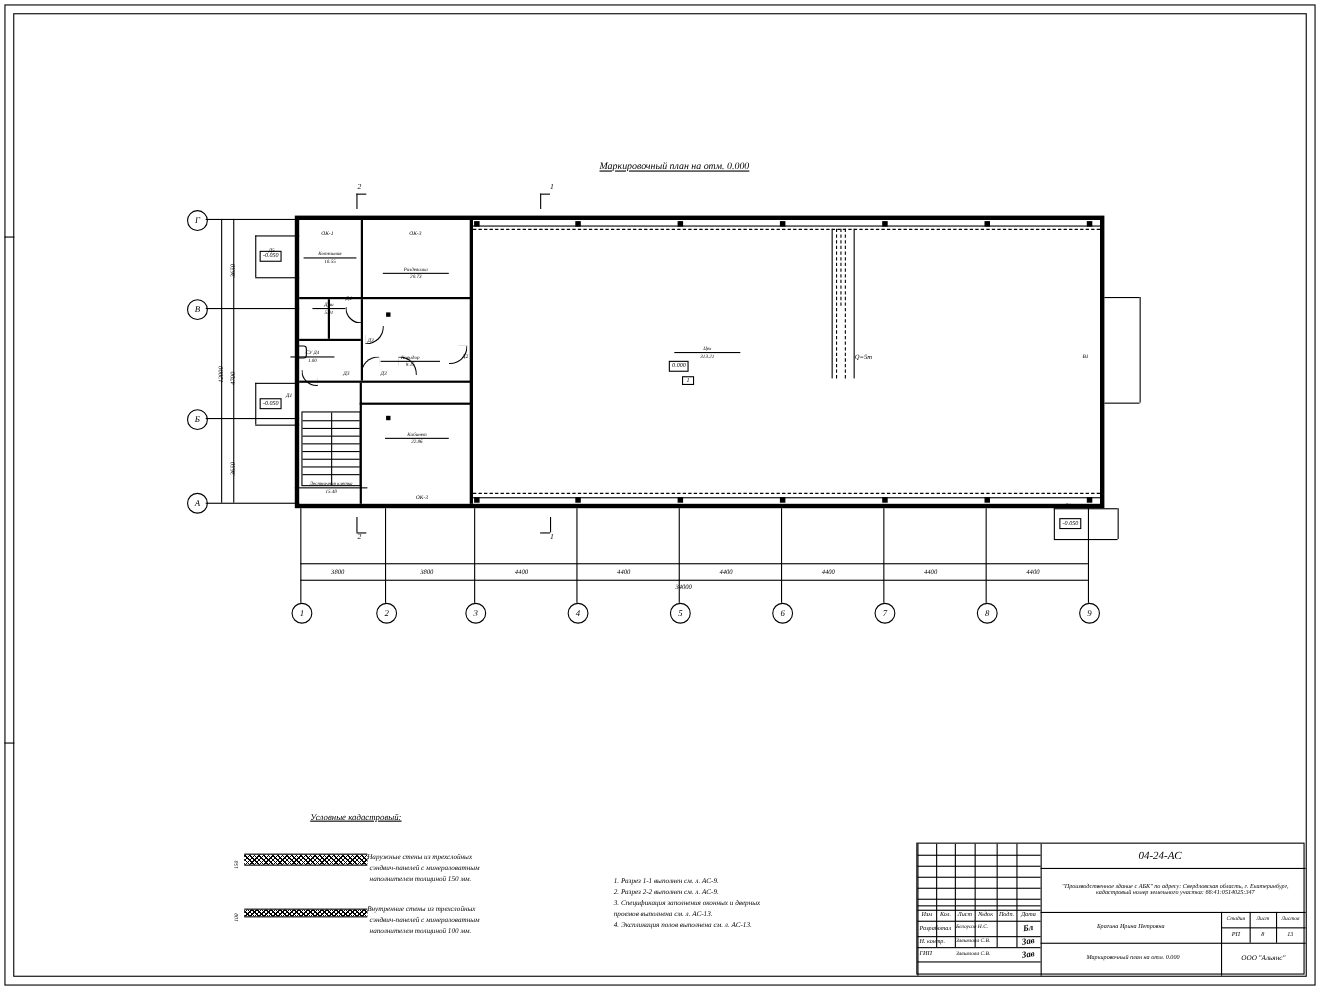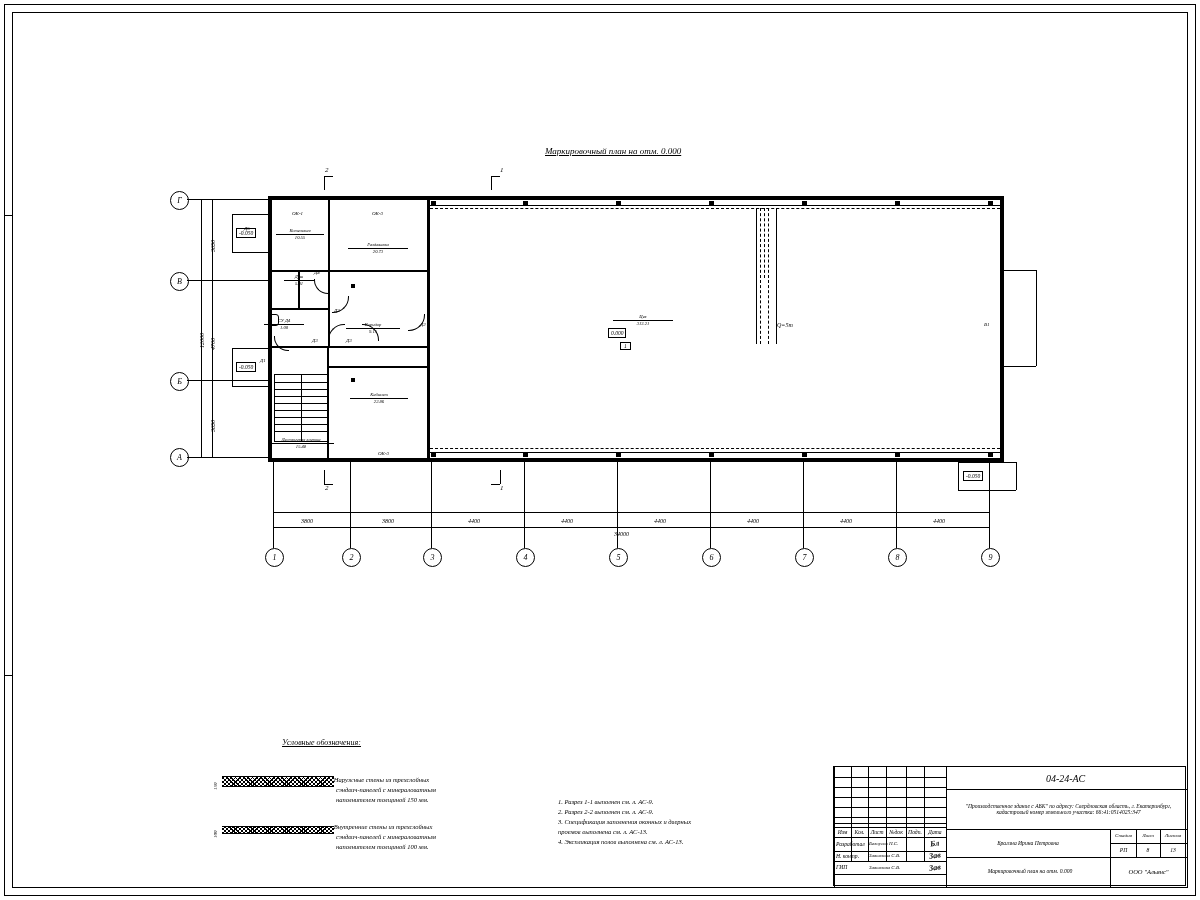--- a/index.html
+++ b/index.html
@@ -271,21 +271,21 @@
   <div class="secmark" style="left:500px;top:166px;font-style:italic;">1</div>
 
   <div class="axlinev" style="left:324px;top:470px;height:14px;"></div>
   <div class="axline" style="left:324px;top:484px;width:9px;"></div>
   <div class="secmark" style="left:325px;top:484px;font-style:italic;">2</div>
 
   <div class="axlinev" style="left:500px;top:470px;height:14px;"></div>
   <div class="axline" style="left:491px;top:484px;width:9px;"></div>
   <div class="secmark" style="left:500px;top:484px;font-style:italic;">1</div>
 
-  <div class="legend-title">Условные обозначения:</div>
+  <div class="legend-title">Условные кадастровый:</div>
 
   <div class="leg-sw" style="left:222px;top:776px;width:112px;height:9px;"></div>
   <div class="leg-dim" style="left:213px;top:790px;">150</div>
   <div class="leg-txt" style="left:330px;top:775px;">
     <div>- Наружные стены из трехслойных</div>
     <div style="padding-left:6px;">сэндвич-панелей с минераловатным</div>
     <div style="padding-left:6px;">наполнителем толщиной 150 мм.</div>
   </div>
 
   <div class="leg-sw" style="left:222px;top:826px;width:112px;height:6px;"></div>
@@ -354,21 +354,21 @@
       </div>
 
     <div class="l" style="left:112px;top:22px;width:241px;height:1px;"></div>
     <div class="l" style="left:112px;top:62px;width:241px;height:1px;"></div>
     <div class="l" style="left:112px;top:90px;width:241px;height:1px;"></div>
     <div class="l" style="left:276px;top:62px;width:1px;height:58px;"></div>
     <div class="l" style="left:276px;top:76px;width:77px;height:1px;"></div>
     <div class="l" style="left:302px;top:62px;width:1px;height:28px;"></div>
     <div class="l" style="left:326px;top:62px;width:1px;height:28px;"></div>
 
-    <div class="cell big" style="left:111px;top:2px;width:241px;height:20px;">04-24-АС</div>
+    <div class="cell big" style="left:100px;top:2px;width:241px;height:20px;">04-24-АС</div>
 
     <div class="cell" style="left:114px;top:23px;width:237px;height:38px;padding:0 2px;">"Производственное здание с АБК" по адресу: Свердловская область, г. Екатеринбург, кадастровый номер земельного участка: 66:41:0514025:347</div>
 
     <div class="cell" style="left:114px;top:62px;width:160px;height:28px;">Брагина Ирина Петровна</div>
     <div class="cell" style="left:114px;top:90px;width:160px;height:29px;padding:0 2px;">Маркировочный план на отм. 0.000</div>
 
     <div class="cell" style="left:277px;top:62px;width:25px;height:14px;font-size:5px;">Стадия</div>
     <div class="cell" style="left:302px;top:62px;width:24px;height:14px;font-size:5px;">Лист</div>
     <div class="cell" style="left:326px;top:62px;width:26px;height:14px;font-size:5px;">Листов</div>
     <div class="cell" style="left:277px;top:76px;width:25px;height:14px;">РП</div>

